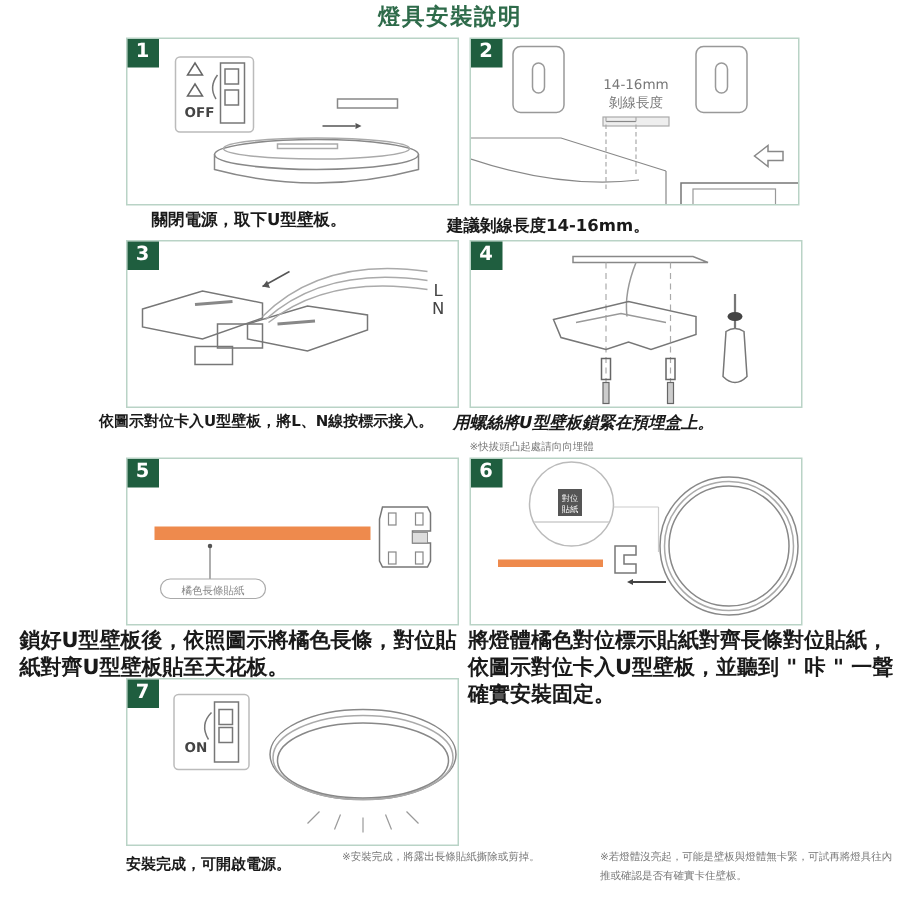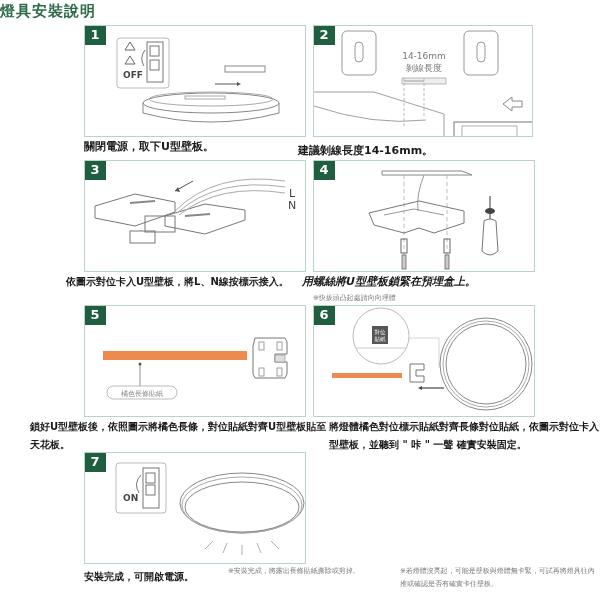--- a/index.html
+++ b/index.html
@@ -1,22 +1,22 @@
 <!DOCTYPE html>
 <html><head>
 <meta charset="utf-8">
 <style>
   * { box-sizing: border-box; margin: 0; padding: 0; }
   html, body { width: 600px; height: 600px; background: #ffffff; overflow: hidden; }
   body { position: relative; font-family: "DejaVu Sans", "Liberation Sans", sans-serif; color: #1a1a1a; }
-  .title { position: absolute; left: 0; top: 2px; width: 600px; font-size: 15px; font-weight: bold; color: #2e6b4a; letter-spacing: 1px; }
+  .title { position: absolute; left: 0; top: 2px; width: 600px; text-align: center; font-size: 15px; font-weight: bold; color: #2e6b4a; letter-spacing: 1px; }
   .panel { position: absolute; border: 1.5px solid #b9d3c6; background: #fff; overflow: hidden; }
   .badge { position: absolute; left: -1px; top: -1px; width: 22px; height: 20px; background: #1f5e3f; color: #fff; font-weight: bold; font-size: 13px; text-align: center; line-height: 20px; font-family: "DejaVu Sans", sans-serif; z-index: 2; }
   .caption { position: absolute; font-size: 11px; font-weight: bold; color: #1a1a1a; white-space: nowrap; line-height: 18px; }
-  .caption-wrap { position: absolute; font-size: 10px; font-weight: bold; color: #1a1a1a; line-height: 18px; margin-left: 17px; }
+  .caption-wrap { position: absolute; font-size: 14px; font-weight: bold; color: #1a1a1a; line-height: 18px; }
   .note { position: absolute; font-size: 7px; color: #777; line-height: 13px; }
   svg { position: absolute; left: 0; top: 0; }
 </style>
 </head>
 <body>
 
 <div class="title">燈具安裝說明</div>
 
 <div class="panel" style="left:84px;top:25px;width:222px;height:112px;">
   <div class="badge">1</div>
@@ -31,21 +31,21 @@
     <text x="38" y="52" font-size="9" font-weight="bold" fill="#444" font-family="DejaVu Sans, sans-serif">OFF</text>
     <rect x="140" y="40" width="40" height="6" fill="none" stroke="#888" stroke-width="1"></rect>
     <line x1="130" y1="58" x2="152" y2="58" stroke="#555" stroke-width="1"></line>
     <polygon points="152,56 156,58 152,60" fill="#555"></polygon>
     <ellipse cx="126" cy="77" rx="68" ry="10" fill="none" stroke="#888" stroke-width="1"></ellipse>
     <ellipse cx="126" cy="73" rx="62" ry="7" fill="none" stroke="#aaa" stroke-width="1"></ellipse>
     <path d="M58,77 l0,10 q68,18 136,0 l0,-10" fill="none" stroke="#888" stroke-width="1"></path>
     <rect x="100" y="70" width="40" height="3" fill="none" stroke="#aaa" stroke-width="1"></rect>
   </svg>
 </div>
-<div class="caption" style="left:84px;top:138px;">關閉電源，取下U型壁板。</div>
+<div class="caption" style="left:101px;top:138px;">關閉電源，取下U型壁板。</div>
 
 <div class="panel" style="left:313px;top:25px;width:220px;height:112px;">
   <div class="badge">2</div>
   <svg width="220" height="112">
     <rect x="28" y="5" width="34" height="44" rx="5" fill="none" stroke="#999" stroke-width="1"></rect>
     <rect x="41" y="16" width="8" height="20" rx="4" fill="none" stroke="#999" stroke-width="1"></rect>
     <rect x="150" y="5" width="34" height="44" rx="5" fill="none" stroke="#999" stroke-width="1"></rect>
     <rect x="163" y="16" width="8" height="20" rx="4" fill="none" stroke="#999" stroke-width="1"></rect>
     <text x="110" y="33" font-size="9" fill="#777" text-anchor="middle" font-family="DejaVu Sans, sans-serif">14-16mm</text>
     <text x="110" y="45" font-size="9" fill="#777" text-anchor="middle" font-family="DejaVu Sans, sans-serif">剝線長度</text>

